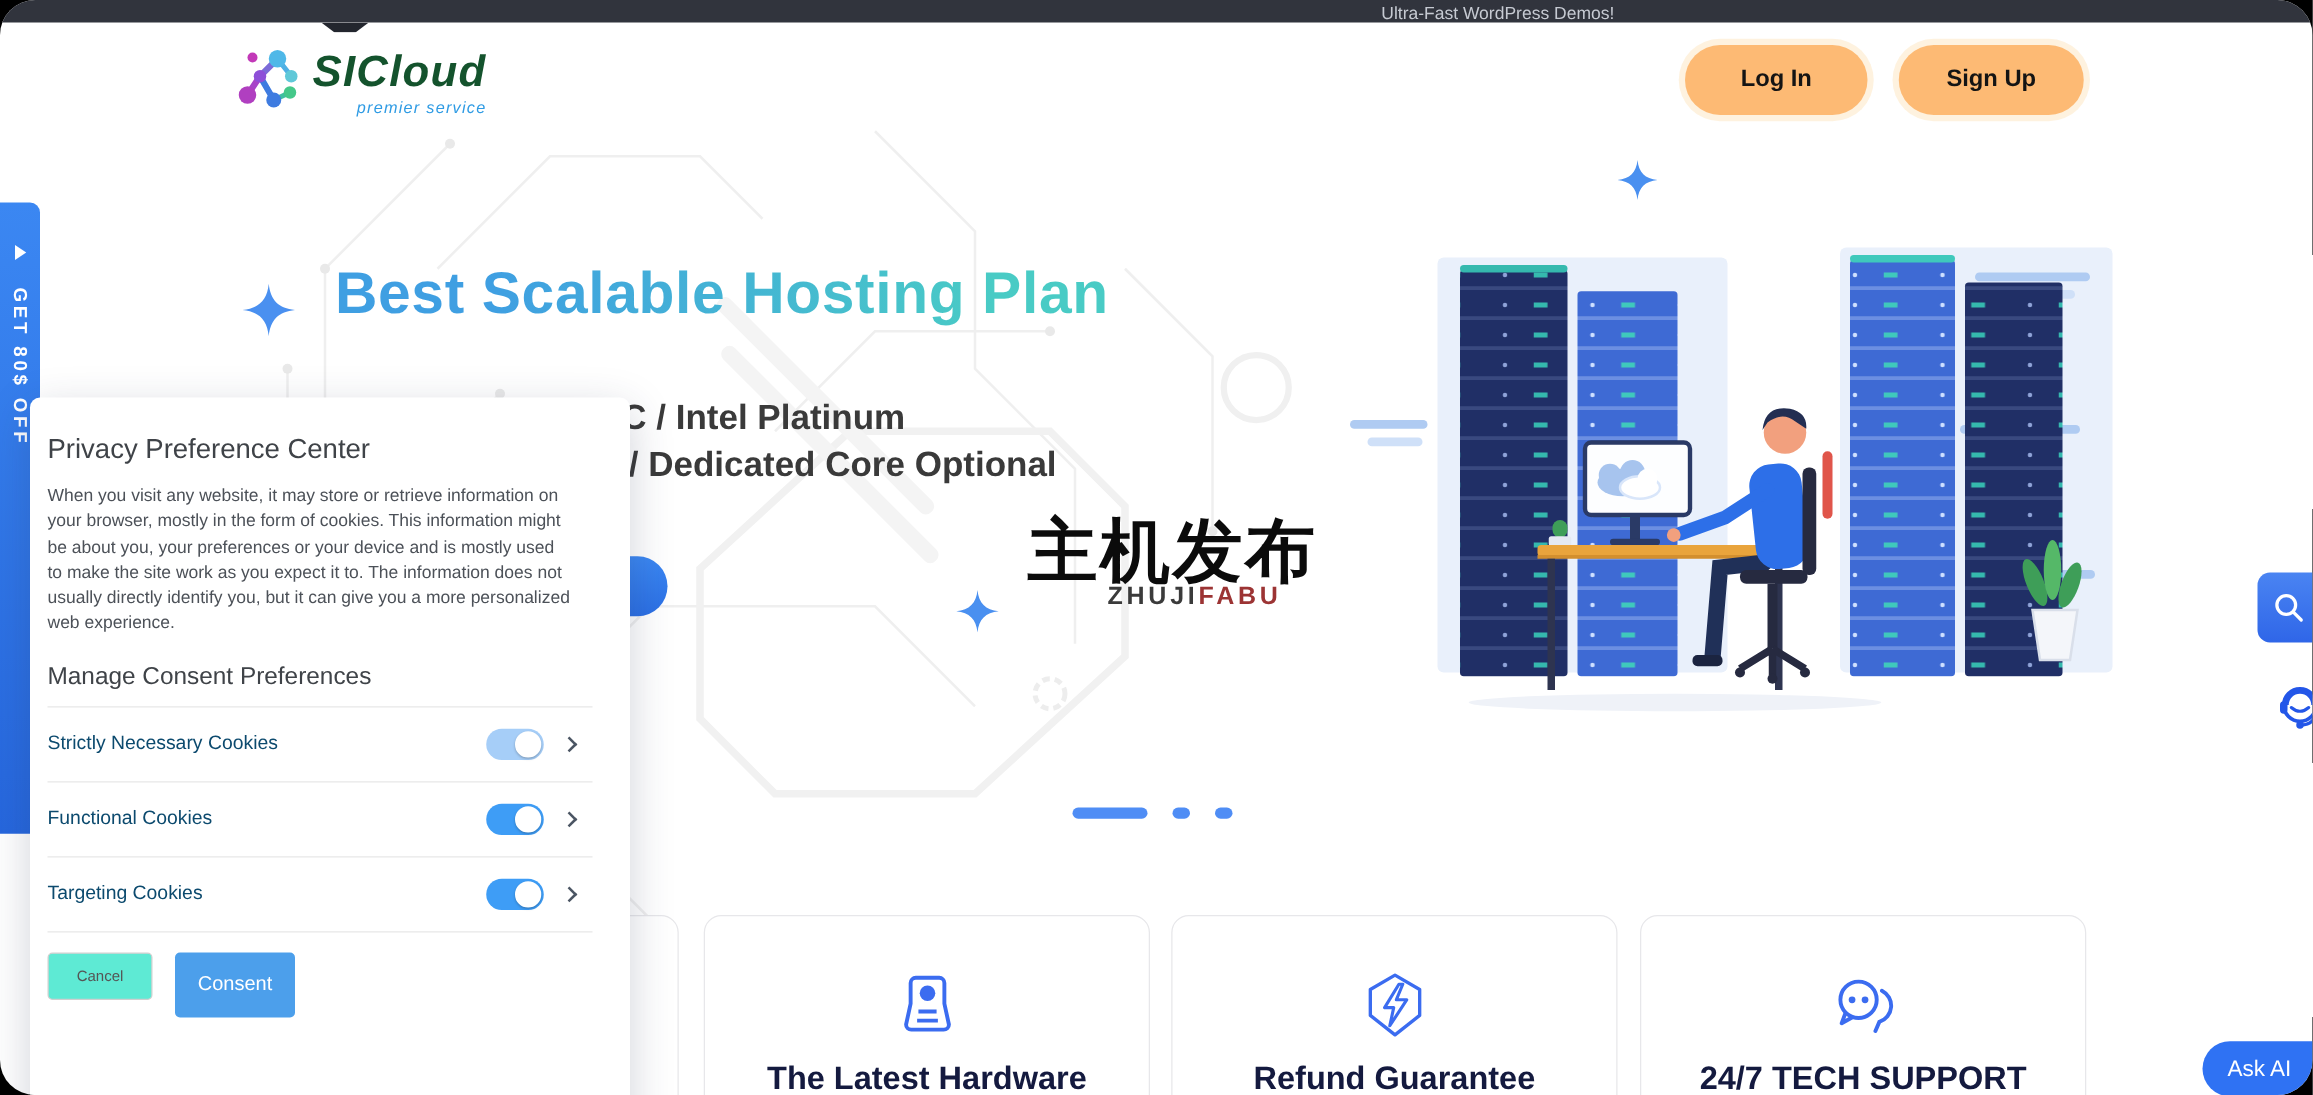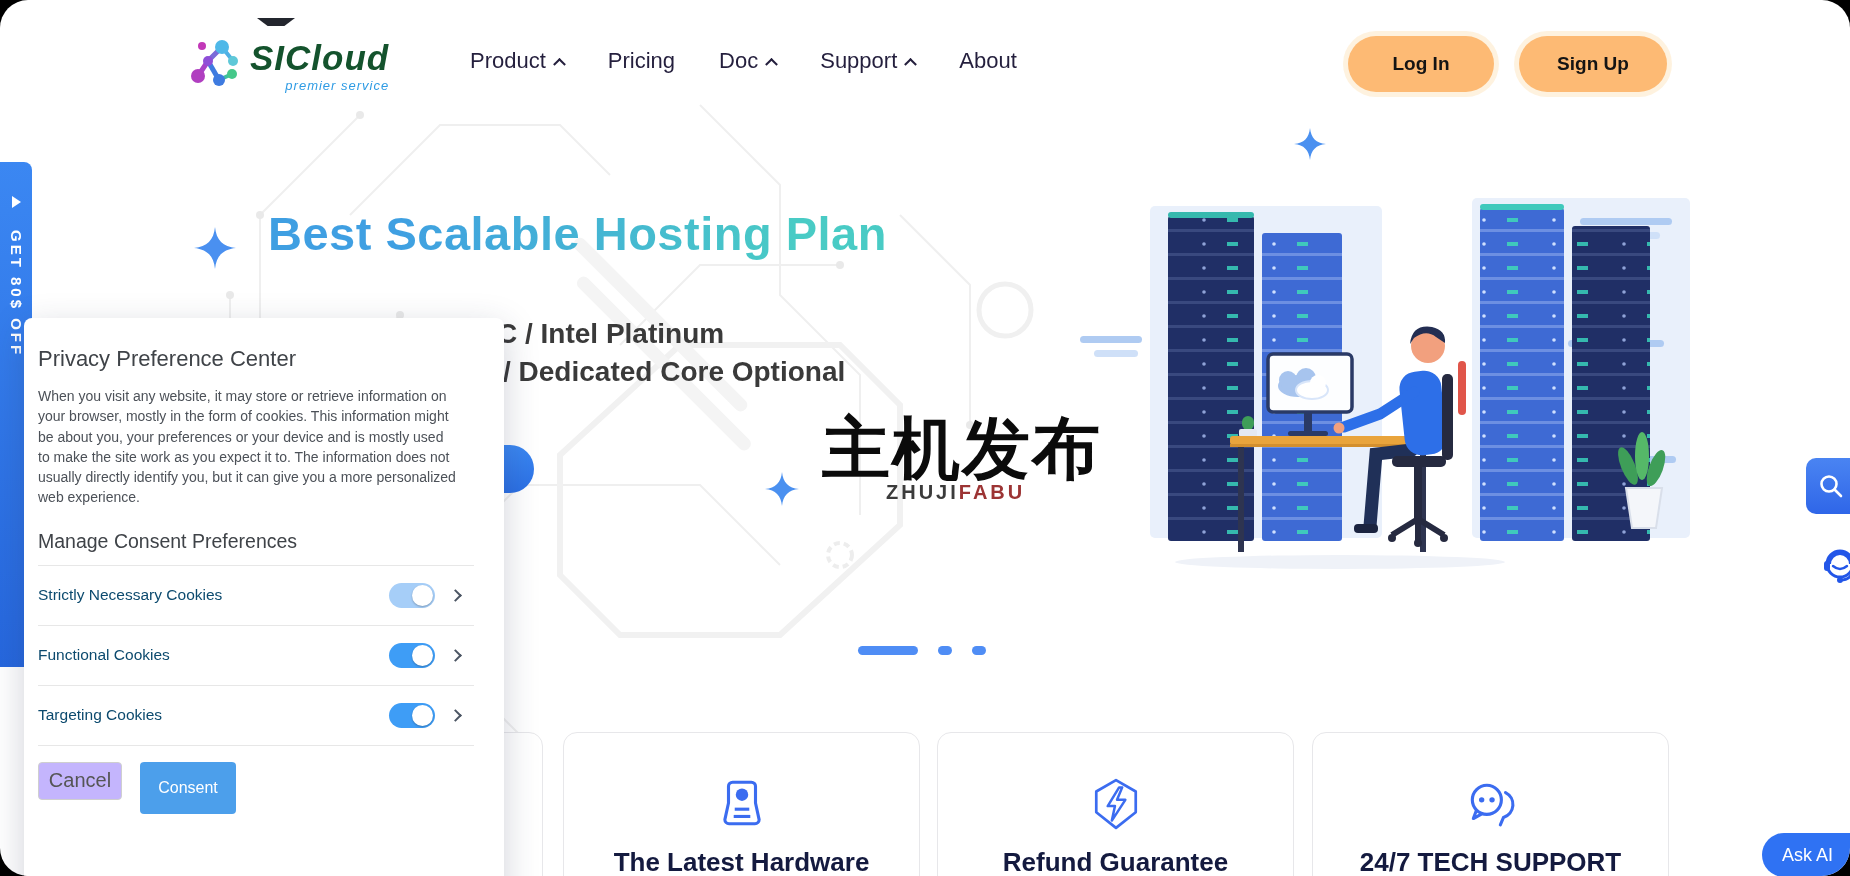--- a/index.html
+++ b/index.html
@@ -40,21 +40,21 @@
   .hero-title { position:absolute; left:268px; top:206px; font-size:47px; font-weight:700; letter-spacing:0.5px;
                 background:linear-gradient(90deg,#3F9FE2 20%,#49CBC5 85%); -webkit-background-clip:text;
                 background-clip:text; -webkit-text-fill-color:transparent; color:transparent; z-index:5; white-space:nowrap; }
   .hero-sub1 { position:absolute; left:497px; top:318px; font-size:28px; font-weight:700; color:#3A3A3A; z-index:5; white-space:nowrap; }
   .hero-sub2 { position:absolute; left:503px; top:356px; font-size:28px; font-weight:700; color:#3A3A3A; z-index:5; white-space:nowrap; }
   .cta-peek { position:absolute; left:468px; top:445px; width:66px; height:48px; border-radius:24px;
               background:linear-gradient(180deg,#3B87F2,#2B6FE4); z-index:40; cursor:pointer; }
 
   
   .watermark { position:absolute; left:822px; top:404px; z-index:8; }
-  .wm-cn { font-size:68px; font-weight:700; color:#0b0b0b; letter-spacing:2px; font-family:Liberation Serif, serif; }
+  .wm-cn { font-size:56px; font-weight:700; color:#0b0b0b; letter-spacing:2px; font-family:Liberation Serif, serif; }
   .wm-latin { margin-top:-14px; margin-left:64px; font-size:20px; font-weight:700; letter-spacing:3px; }
   .wm-latin .gray { color:#3B3B3B; } .wm-latin .red { color:#9C3434; }
 
   
   .illu { position:absolute; left:1080px; top:188px; z-index:4; }
 
   
   .carousel { position:absolute; left:858px; top:646px; display:flex; align-items:center; z-index:5; }
   .car-bar { width:60px; height:9px; border-radius:5px; background:#4F8DF5; cursor:pointer; }
   .car-dot { width:14px; height:9px; border-radius:5px; background:#4F8DF5; margin-left:20px; cursor:pointer; }
@@ -86,30 +86,33 @@
   .dlg-desc { margin-top:14px; font-size:14px; line-height:1.45; color:#4C5158; width:420px; }
   .dlg-section { margin-top:22px; font-size:19.5px; color:#3F4348; font-weight:400; }
   .cookie-rows { margin-top:12px; }
   .cookie-row { display:flex; align-items:center; height:60px; border-top:1px solid #E7E7E7; padding-right:14px; cursor:pointer; }
   .cookie-label { flex:1; font-size:15.5px; color:#0c4a6e; }
   .toggle { width:46px; height:25px; border-radius:13px; position:relative; margin-right:16px; cursor:pointer; flex:0 0 auto; }
   .toggle.light { background:#A6CEF8; } .toggle.vivid { background:#3E9DF6; }
   .knob { position:absolute; right:2px; top:2px; width:21px; height:21px; border-radius:50%; background:#fff; box-shadow:0 1px 2px rgba(0,0,0,.25); }
   .chev-right { width:9px; height:9px; border:solid #4B5563; border-width:0 2px 2px 0; transform:rotate(-45deg); display:inline-block; cursor:pointer; }
   .dlg-footer { border-top:1px solid #E7E7E7; margin-top:0; padding-top:16px; display:flex; gap:18px; align-items:flex-start; }
-  .btn-cancel { width:84px; height:38px; background:#c4b5fd; border:1px solid #CFCFCF; border-radius:4px; color:#555;
-                font-size:20px; display:flex; align-items:center; justify-content:center; cursor:pointer; }
+  .btn-cancel { width:84px; height:38px; background:#5eead4; border:1px solid #CFCFCF; border-radius:4px; color:#555;
+                font-size:12px; display:flex; align-items:center; justify-content:center; cursor:pointer; }
   .btn-consent { width:96px; height:52px; background:#4C9FEB; border:none; border-radius:4px; color:#fff;
                  font-size:16px; display:flex; align-items:center; justify-content:center; cursor:pointer; }
 </style>
 </head>
 <body>
 
 <div class="page">
 
+  <div class="announce">
+    <div class="announce-text">Ultra-Fast WordPress Demos!</div>
+  </div>
   <div class="notch"></div>
 
   <svg class="circuit" width="980" height="650" viewBox="0 0 980 650">
     <g fill="none" stroke="#EFEFEF" stroke-width="2">
       <path d="M40 320 L120 240 L120 120 L220 20"></path>
       <path d="M10 420 L90 340 L90 200"></path>
       <path d="M210 120 L300 30 L420 30 L470 80"></path>
       <path d="M110 470 L180 400 L180 300 L260 220"></path>
       <path d="M560 10 L640 90 L640 200 L720 280 L720 420"></path>
       <path d="M760 120 L830 190 L830 330"></path>
@@ -152,40 +155,20 @@
       <circle cx="33" cy="46" r="6" fill="#3E7BE0"></circle>
       <circle cx="46" cy="40" r="5" fill="#45C88A"></circle>
       <circle cx="16" cy="12" r="4" fill="#C238B8"></circle>
     </svg>
     <div class="logo-text-wrap">
       <div class="logo-name">SICloud</div>
       <div class="logo-tagline">premier service</div>
     </div>
   </div>
 
-  <div class="nav">
-    <div class="nav-item">
-      <span>Product</span>
-      <span class="caret-up"></span>
-    </div>
-    <div class="nav-item">
-      <span>Pricing</span>
-    </div>
-    <div class="nav-item">
-      <span>Doc</span>
-      <span class="caret-up"></span>
-    </div>
-    <div class="nav-item">
-      <span>Support</span>
-      <span class="caret-up"></span>
-    </div>
-    <div class="nav-item">
-      <span>About</span>
-    </div>
-  </div>
 
   <div class="pill-btn btn-login">Log In</div>
   <div class="pill-btn btn-signup">Sign Up</div>
 
   <svg class="sparkle sp1" width="42" height="44" viewBox="0 0 32 32">
     <path d="M16 0 C17 10 22 15 32 16 C22 17 17 22 16 32 C15 22 10 17 0 16 C10 15 15 10 16 0 Z" fill="#4A90F0"></path>
   </svg>
   <svg class="sparkle sp2" width="32" height="32" viewBox="0 0 32 32">
     <path d="M16 0 C17 10 22 15 32 16 C22 17 17 22 16 32 C15 22 10 17 0 16 C10 15 15 10 16 0 Z" fill="#4A90F0"></path>
   </svg>

